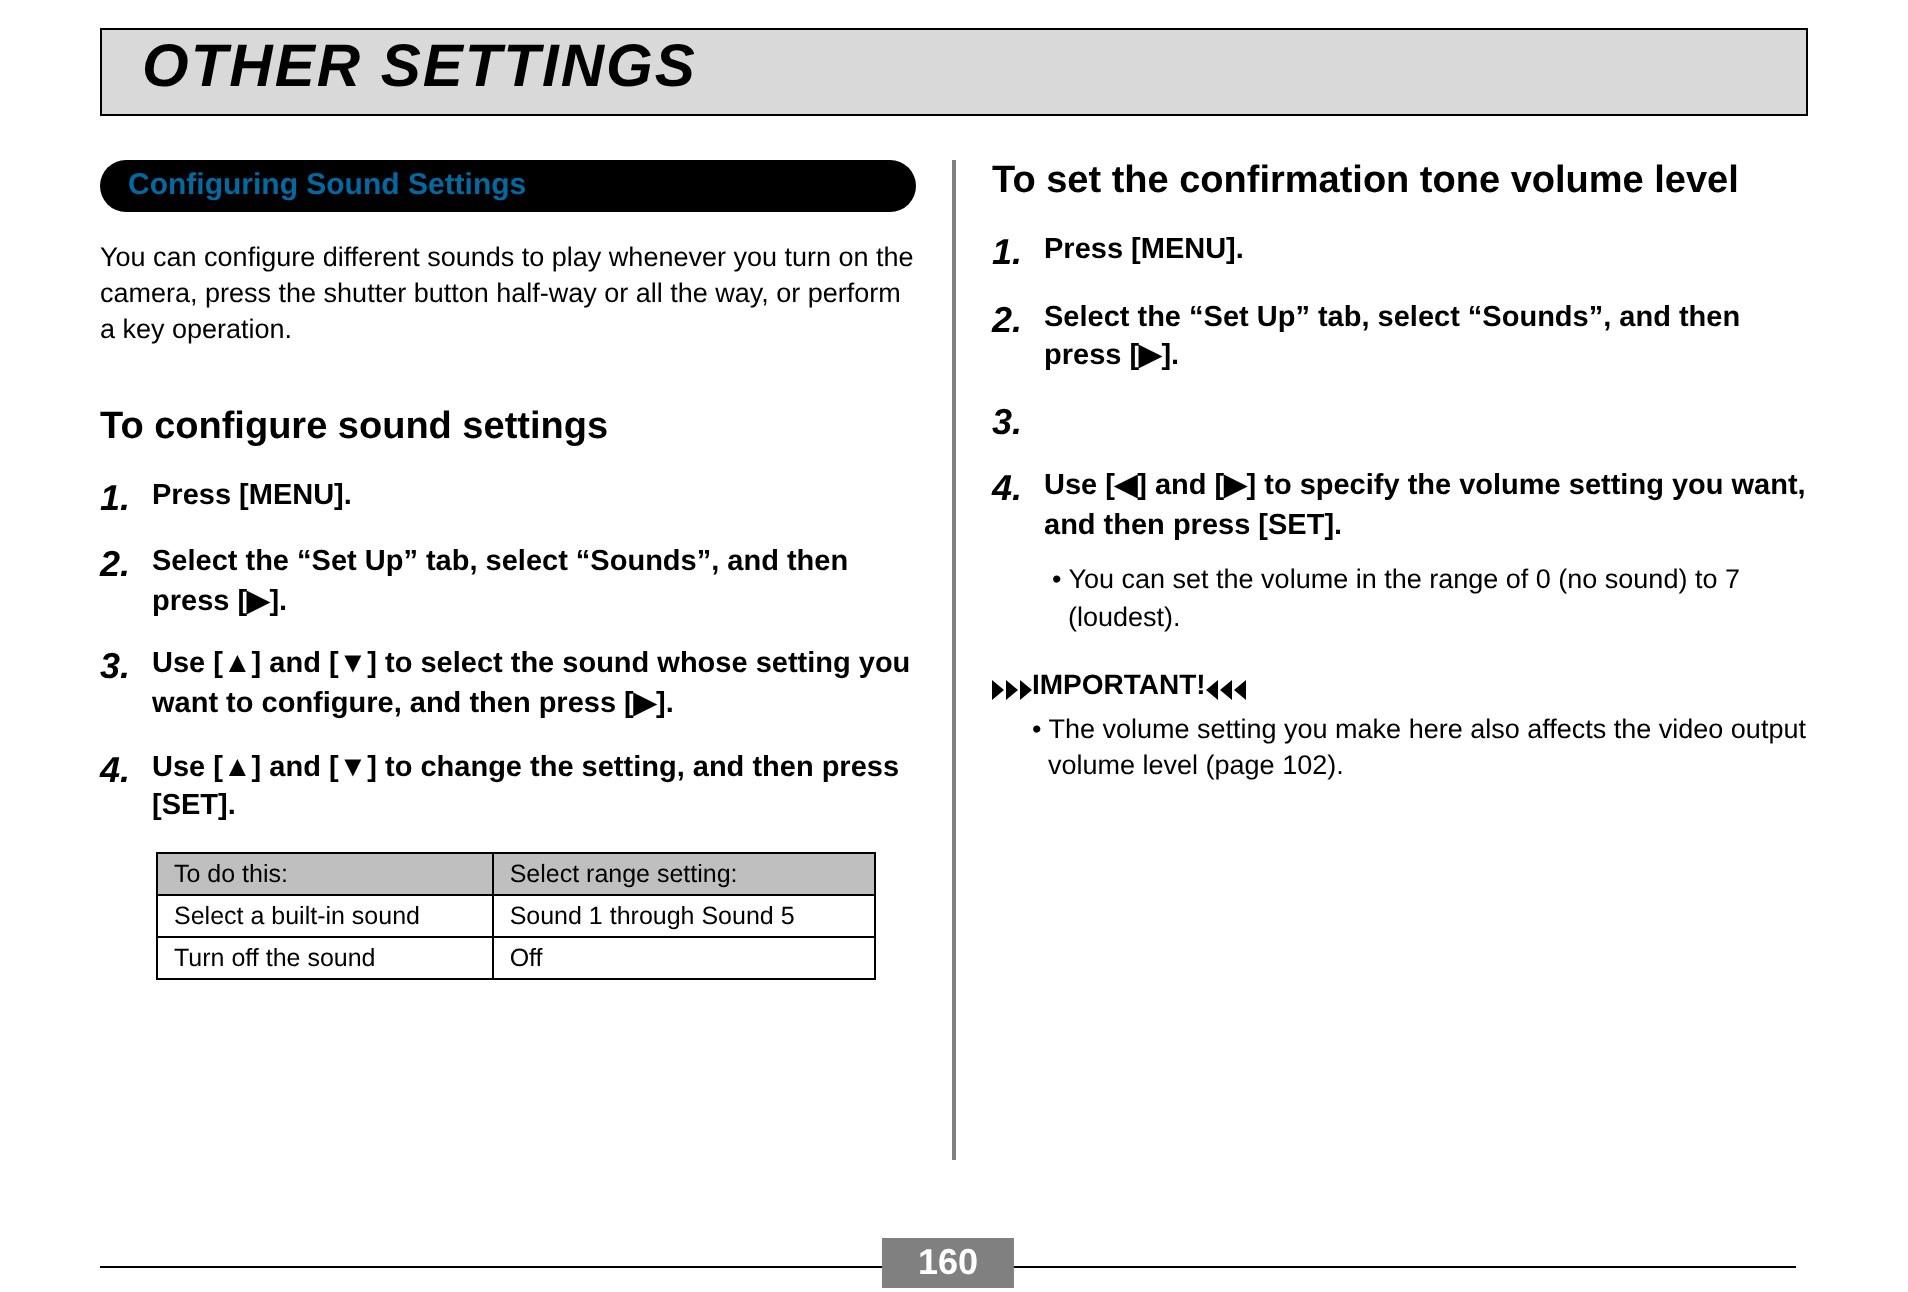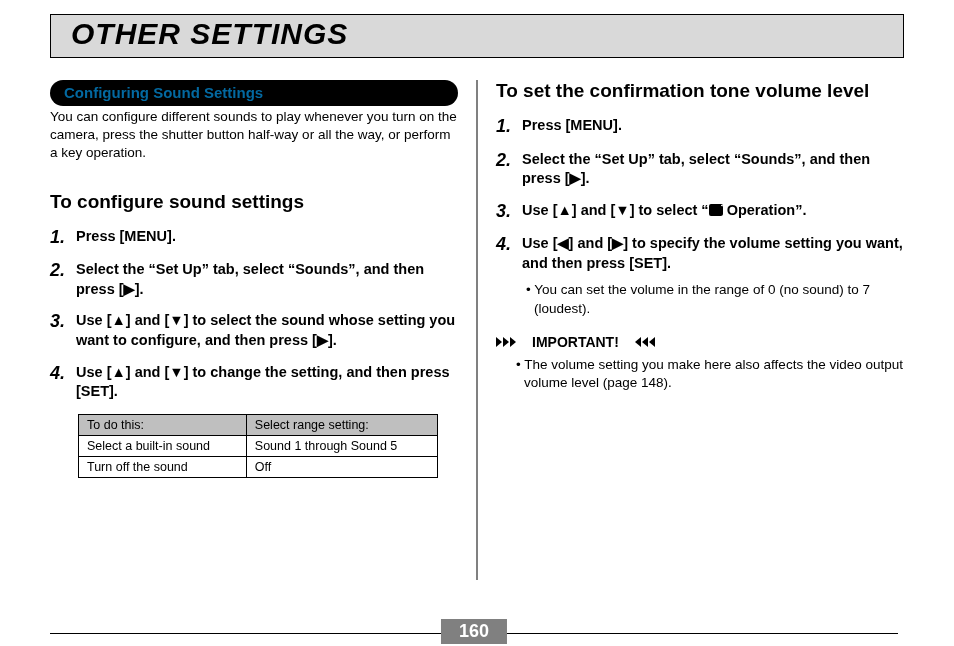--- a/index.html
+++ b/index.html
@@ -5,33 +5,33 @@
   * { box-sizing: border-box; margin: 0; padding: 0; }
   html, body { width: 954px; height: 646px; font-family: Arial, Helvetica, sans-serif; color: #000; background: #fff; }
   .page { width: 954px; height: 646px; position: relative; padding: 0; }
   .title-bar { background: #d9d9d9; border: 1px solid #000; margin: 14px 50px 0 50px; padding: 2px 12px 6px 20px; }
   .title-bar h1 { font-size: 30px; font-weight: bold; font-style: italic; letter-spacing: 1px; }
   .columns { display: flex; margin: 22px 50px 0 50px; height: 500px; }
   .col { flex: 1; padding: 0 18px 0 0; }
   .col.right { padding: 0 0 0 18px; }
   .divider { width: 2px; background: #808080; }
   .pill { background: #000; color: #0369a1; border-radius: 14px; padding: 4px 14px 5px 14px; font-size: 15px; font-weight: bold; display: inline-block; width: 100%; }
-  .intro { font-size: 13.5px; line-height: 1.35; margin-top: 2px; }
+  .intro { font-size: 13.5px; line-height: 1.35; margin-top: 14px; }
   h2.sub { font-size: 19px; font-weight: bold; margin-top: 28px; margin-bottom: 14px; }
   h2.sub.right-top { margin-top: 0; }
   ol.steps { list-style: none; }
   ol.steps li { display: flex; margin-bottom: 12px; }
   ol.steps li .num { font-style: italic; font-weight: bold; font-size: 18px; width: 26px; flex-shrink: 0; line-height: 1.2; }
   ol.steps li .txt { font-size: 14.5px; font-weight: bold; line-height: 1.35; }
   ol.steps li .note { font-weight: normal; font-size: 13.5px; display: block; margin-top: 8px; padding-left: 12px; text-indent: -8px; }
   table.settings { border-collapse: collapse; margin: 10px 0 0 28px; width: 360px; font-size: 12.5px; }
   table.settings th, table.settings td { border: 1px solid #000; padding: 3px 8px; text-align: left; font-weight: normal; margin-left: 48px; }
   table.settings th { background: #bfbfbf; }
   .important-block { margin-top: 16px; }
-  .important-head { font-weight: bold; font-size: 14px; display: flex; align-items: center; gap: 16px; justify-content: flex-start; }
+  .important-head { font-weight: bold; font-size: 14px; display: flex; align-items: flex-end; gap: 0; justify-content: flex-start; }
   .arrows { display: inline-flex; gap: 1px; }
   .arrows span { display: inline-block; width: 0; height: 0; border-top: 5px solid transparent; border-bottom: 5px solid transparent; }
   .arrows.right span { border-left: 6px solid #000; }
   .arrows.left span { border-right: 6px solid #000; }
   .important-item { font-size: 13.5px; line-height: 1.35; margin: 6px 0 0 20px; text-indent: -8px; padding-left: 8px; }
   .speaker-icon { display: inline-block; width: 14px; height: 12px; background: #000; position: relative; top: 1px; border-radius: 2px; }
   .speaker-icon::after { content: ""; position: absolute; right: -3px; top: 1px; width: 4px; height: 10px; border: 1.5px solid #fff; border-left: none; border-radius: 0 6px 6px 0; }
   .footer { position: absolute; bottom: 26px; left: 50px; right: 56px; }
   .footer .line { height: 1px; background: #000; }
   .footer .pagenum { position: absolute; left: 50%; transform: translateX(-50%); top: -14px; background: #808080; color: #fff; font-weight: bold; font-size: 18px; padding: 2px 18px; }
@@ -94,42 +94,41 @@
         <li>
             <span class="num">1.</span>
             <span class="txt">Press [MENU].</span>
           </li>
         <li>
             <span class="num">2.</span>
             <span class="txt">Select the “Set Up” tab, select “Sounds”, and then press [▶].</span>
           </li>
         <li>
             <span class="num">3.</span>
-            <span class="txt"><span>Use [▲] and [▼] to select “</span><span class="speaker-icon"></span><span> Operation”.</span></span>
           </li>
         <li>
             <span class="num">4.</span>
             <span class="txt"><span>Use [◀] and [▶] to specify the volume setting you want, and then press [SET].</span><span class="note">•  You can set the volume in the range of 0 (no sound) to 7 (loudest).</span></span>
           </li>
       </ol>
       <div class="important-block">
         <div class="important-head">
           <span class="arrows right">
               <span></span>
               <span></span>
               <span></span>
             </span>
           <span>IMPORTANT!</span>
           <span class="arrows left">
               <span></span>
               <span></span>
               <span></span>
             </span>
         </div>
-        <p class="important-item">• The volume setting you make here also affects the video output volume level (page 148).</p>
+        <p class="important-item">• The volume setting you make here also affects the video output volume level (page 102).</p>
       </div>
     </div>
   </div>
 
   <div class="footer">
     <div class="line"></div>
     <div class="pagenum">160</div>
   </div>
 </div>
 

